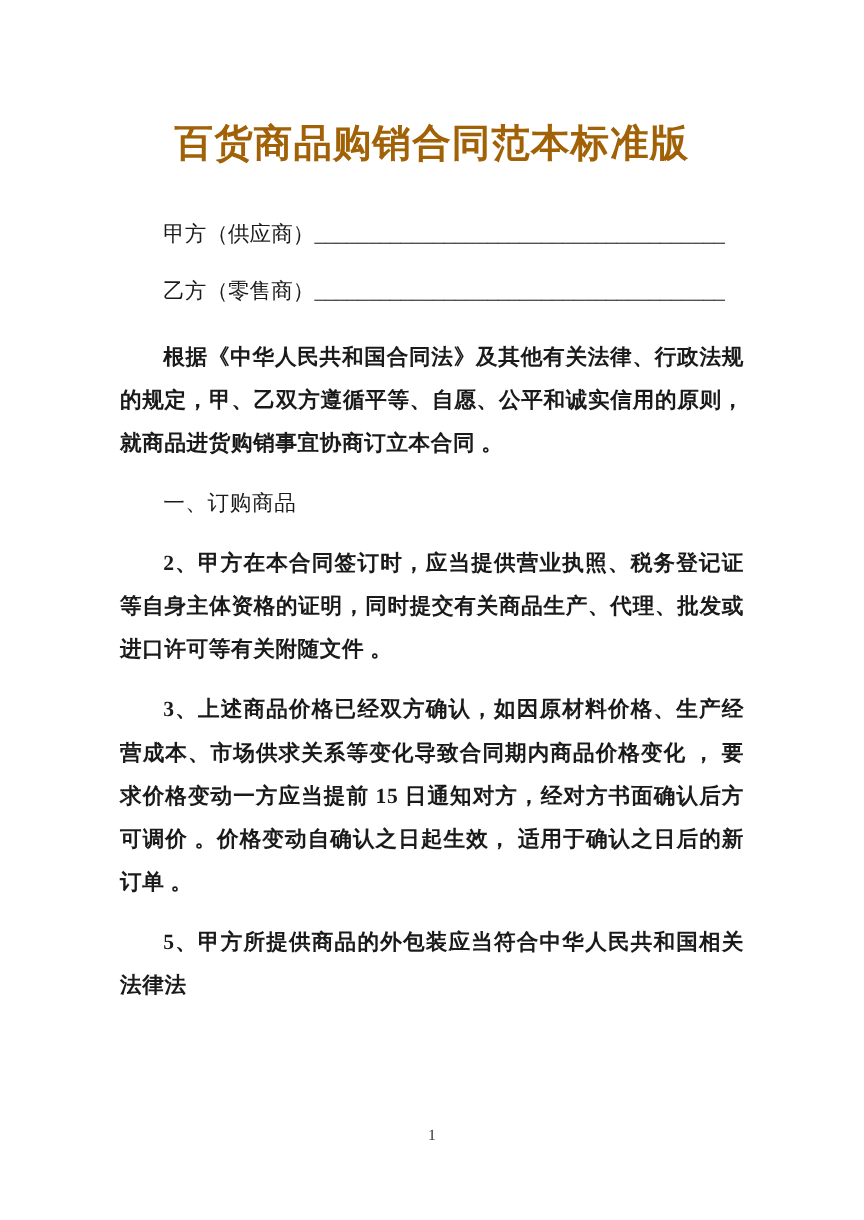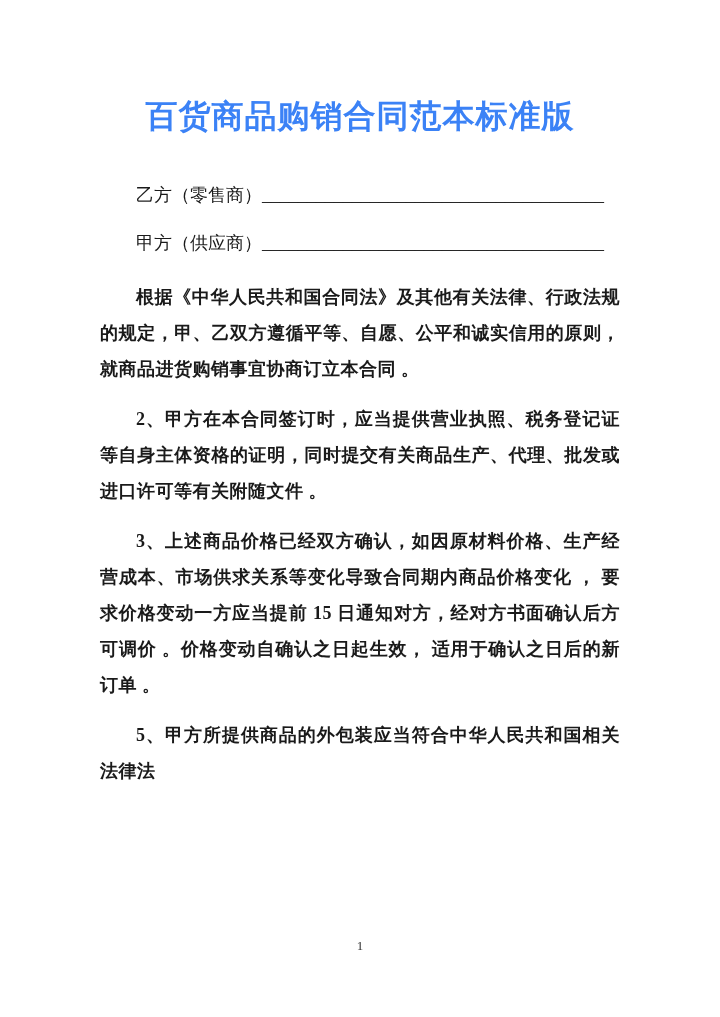--- a/index.html
+++ b/index.html
@@ -13,27 +13,27 @@
     height: 1017px;
     background: #ffffff;
     box-sizing: border-box;
     padding: 100px 100px 0 100px;
     overflow: hidden;
     color: #1a1a1a;
     font-family: "Liberation Serif", "DejaVu Serif", serif;
   }
   .doc-title {
     margin: 0 0 46px 0;
-    font-family: Liberation Mono, monospace;
+    font-family: Liberation Sans, sans-serif;
     font-weight: bold;
     font-size: 32px;
     line-height: 38px;
     text-align: center;
     letter-spacing: 1px;
-    color: #3b82f6;
+    color: #a16207;
   }
   .party-line {
     margin: 0 0 25px 0;
     font-size: 18px;
     line-height: 22px;
     text-indent: 2em;
     white-space: nowrap;
   }
   .party-line .blank {
     letter-spacing: 0;
@@ -68,26 +68,27 @@
     color: #333333;
   }
 </style>
 </head>
 <body>
 
 <div class="page">
 
   <h1 class="doc-title">百货商品购销合同范本标准版</h1>
 
+  <p class="party-line party-a"><span>甲方（供应商）</span><span class="blank">______________________________________</span></p>
+
   <p class="party-line party-b"><span>乙方（零售商）</span><span class="blank">______________________________________</span></p>
-
-  <p class="party-line party-a"><span>甲方（供应商）</span><span class="blank">______________________________________</span></p>
 
   <p class="clause">根据《中华人民共和国合同法》及其他有关法律、行政法规的规定，甲、乙双方遵循平等、自愿、公平和诚实信用的原则，就商品进货购销事宜协商订立本合同 。</p>
 
+  <p class="section-heading">一、订购商品</p>
 
 
   <p class="clause">2、甲方在本合同签订时，应当提供营业执照、税务登记证等自身主体资格的证明，同时提交有关商品生产、代理、批发或进口许可等有关附随文件 。</p>
 
   <p class="clause">3、上述商品价格已经双方确认，如因原材料价格、生产经营成本、市场供求关系等变化导致合同期内商品价格变化 ， 要求价格变动一方应当提前 15 日通知对方，经对方书面确认后方可调价 。价格变动自确认之日起生效， 适用于确认之日后的新订单 。</p>
 
 
   <p class="clause">5、甲方所提供商品的外包装应当符合中华人民共和国相关法律法</p>
 
   <div class="page-number">1</div>

